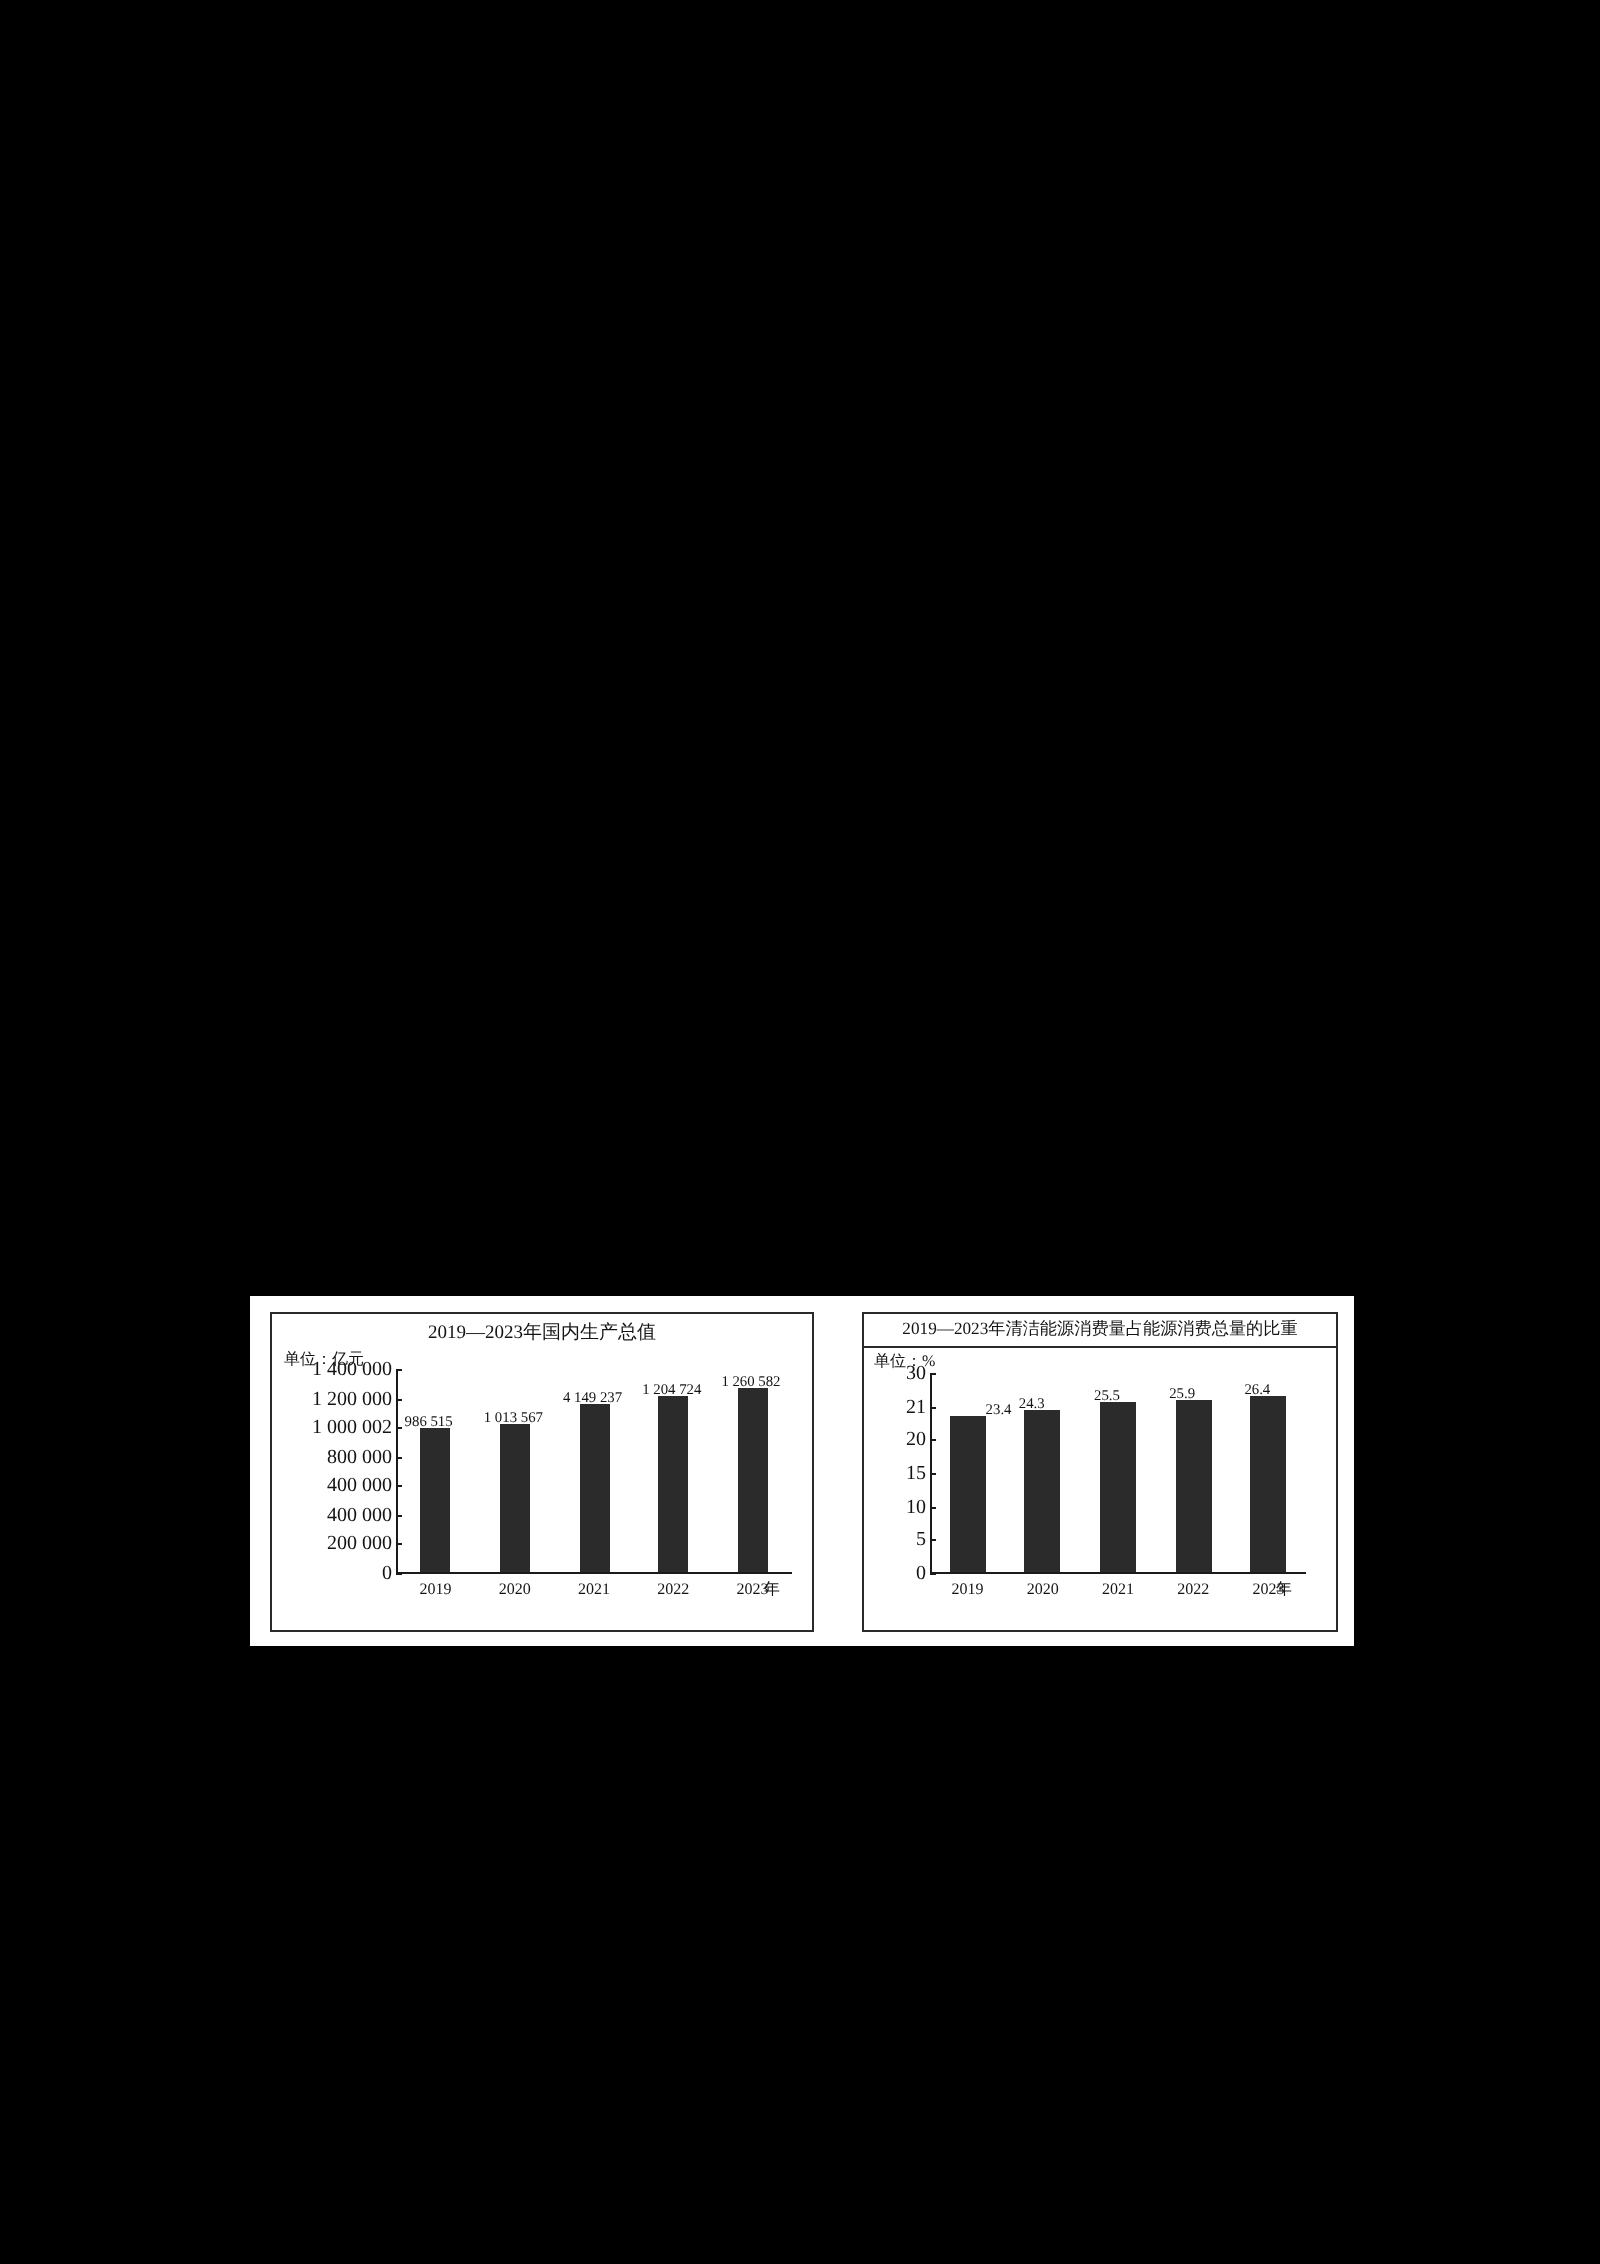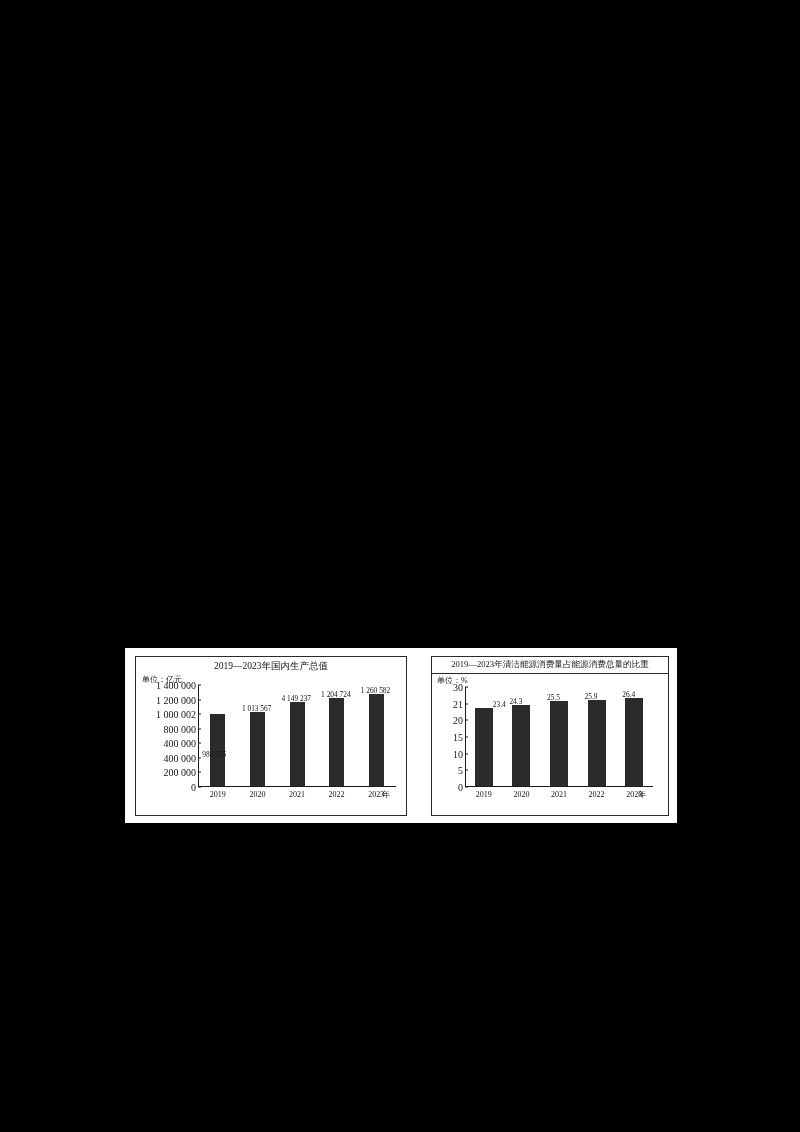--- a/index.html
+++ b/index.html
@@ -174,21 +174,21 @@
           <div class="ytick" style="top: 58.2857px;">400 000</div>
           <div class="ytick-mark" style="top: 43.7143px;"></div>
           <div class="ytick" style="top: 43.7143px;">800 000</div>
           <div class="ytick-mark" style="top: 29.1429px;"></div>
           <div class="ytick" style="top: 29.1429px;">1 000 002</div>
           <div class="ytick-mark" style="top: 14.5714px;"></div>
           <div class="ytick" style="top: 14.5714px;">1 200 000</div>
           <div class="ytick-mark" style="top: 0px;"></div>
           <div class="ytick" style="top: 0px;">1 400 000</div>
           <div class="bar" style="left: 12.3px; width: 15px; height: 71.8747px; background: rgb(43, 43, 43);"></div>
-          <div class="bar-value" style="left: 4.3px; top: 21.1253px; margin-top: 44px;">986 515</div>
+          <div class="bar-value" style="left: 4.3px; top: 21.1253px;">986 515</div>
           <div class="xtick" style="left: 19.8px; top: 105px;">2019</div>
           <div class="bar" style="left: 51.9px; width: 15px; height: 73.8456px; background: rgb(43, 43, 43);"></div>
           <div class="bar-value" style="left: 43.9px; top: 19.1544px;">1 013 567</div>
           <div class="xtick" style="left: 59.4px; top: 105px;">2020</div>
           <div class="bar" style="left: 91.5px; width: 15px; height: 83.7301px; background: rgb(43, 43, 43);"></div>
           <div class="bar-value" style="left: 83.5px; top: 9.26988px;">4 149 237</div>
           <div class="xtick" style="left: 99px; top: 105px;">2021</div>
           <div class="bar" style="left: 131.1px; width: 15px; height: 87.7727px; background: rgb(43, 43, 43);"></div>
           <div class="bar-value" style="left: 123.1px; top: 5.22725px;">1 204 724</div>
           <div class="xtick" style="left: 138.6px; top: 105px;">2022</div>

